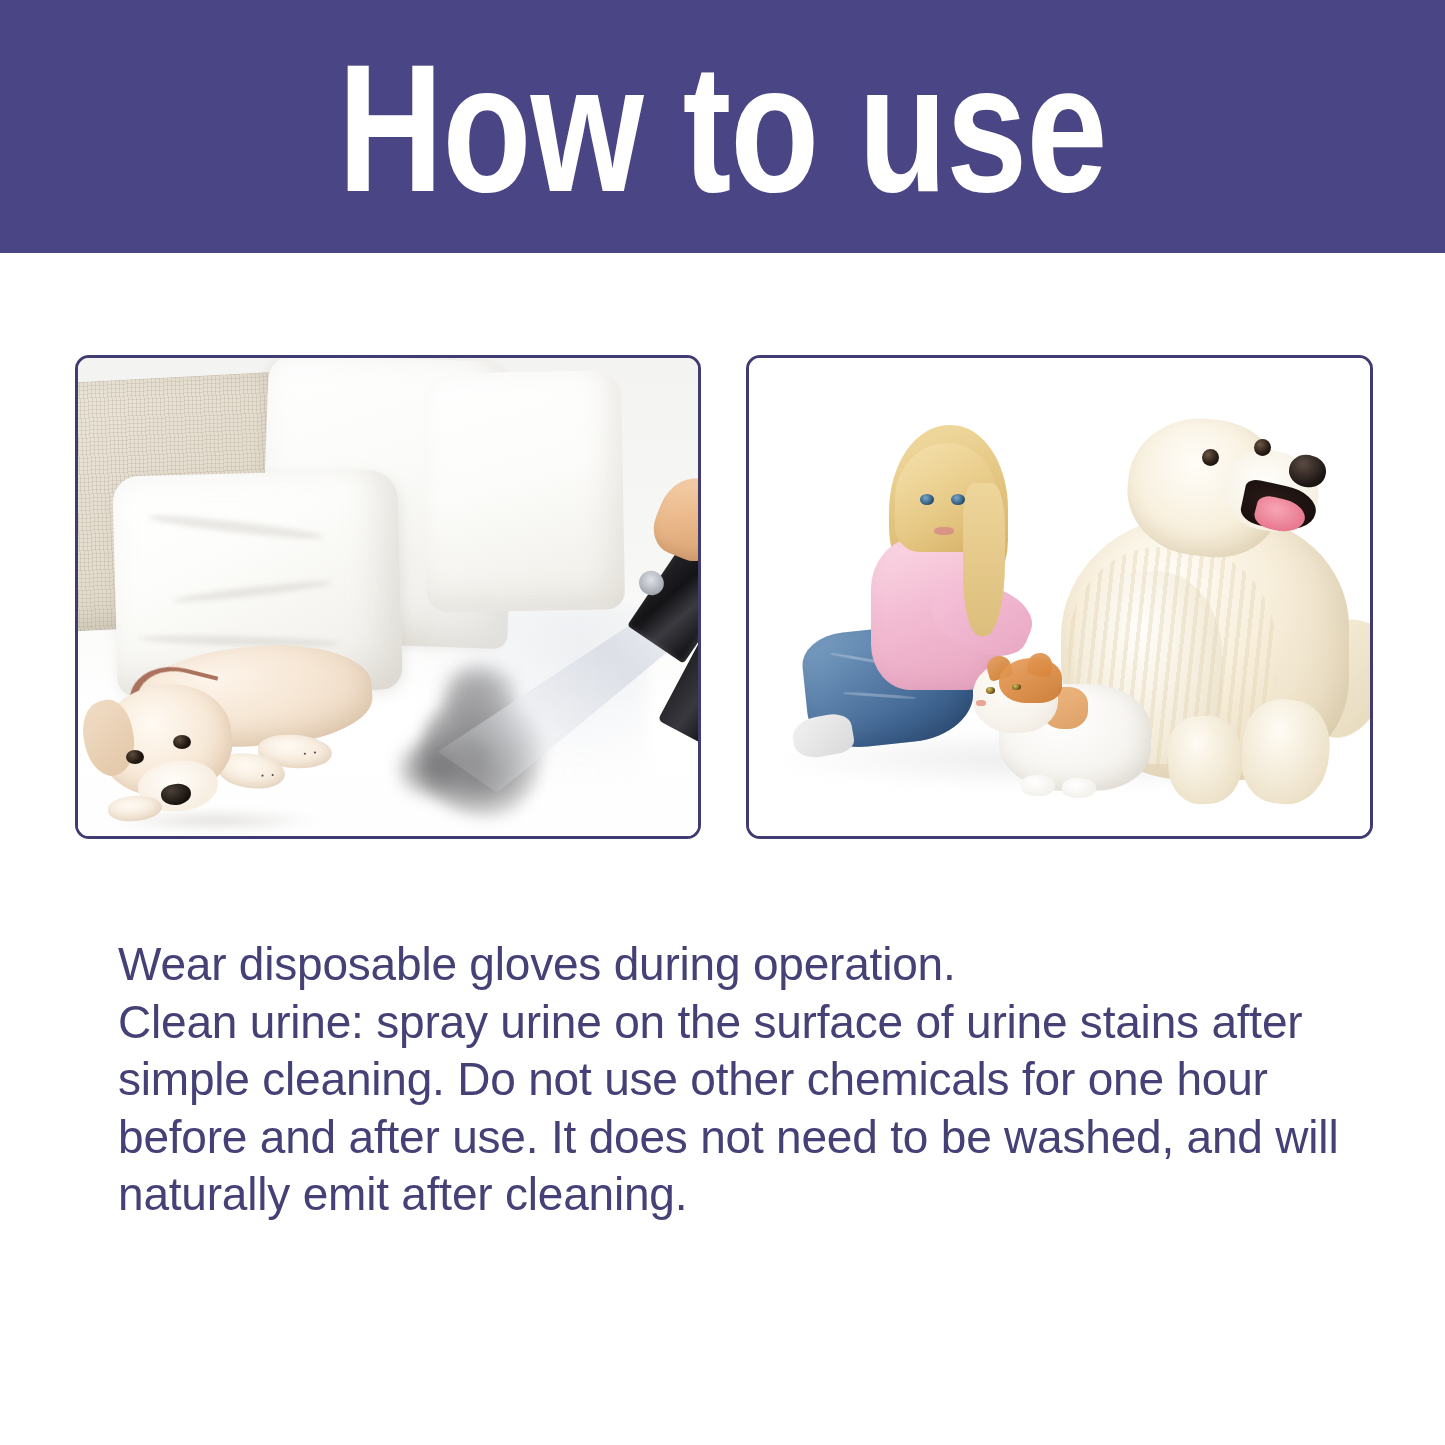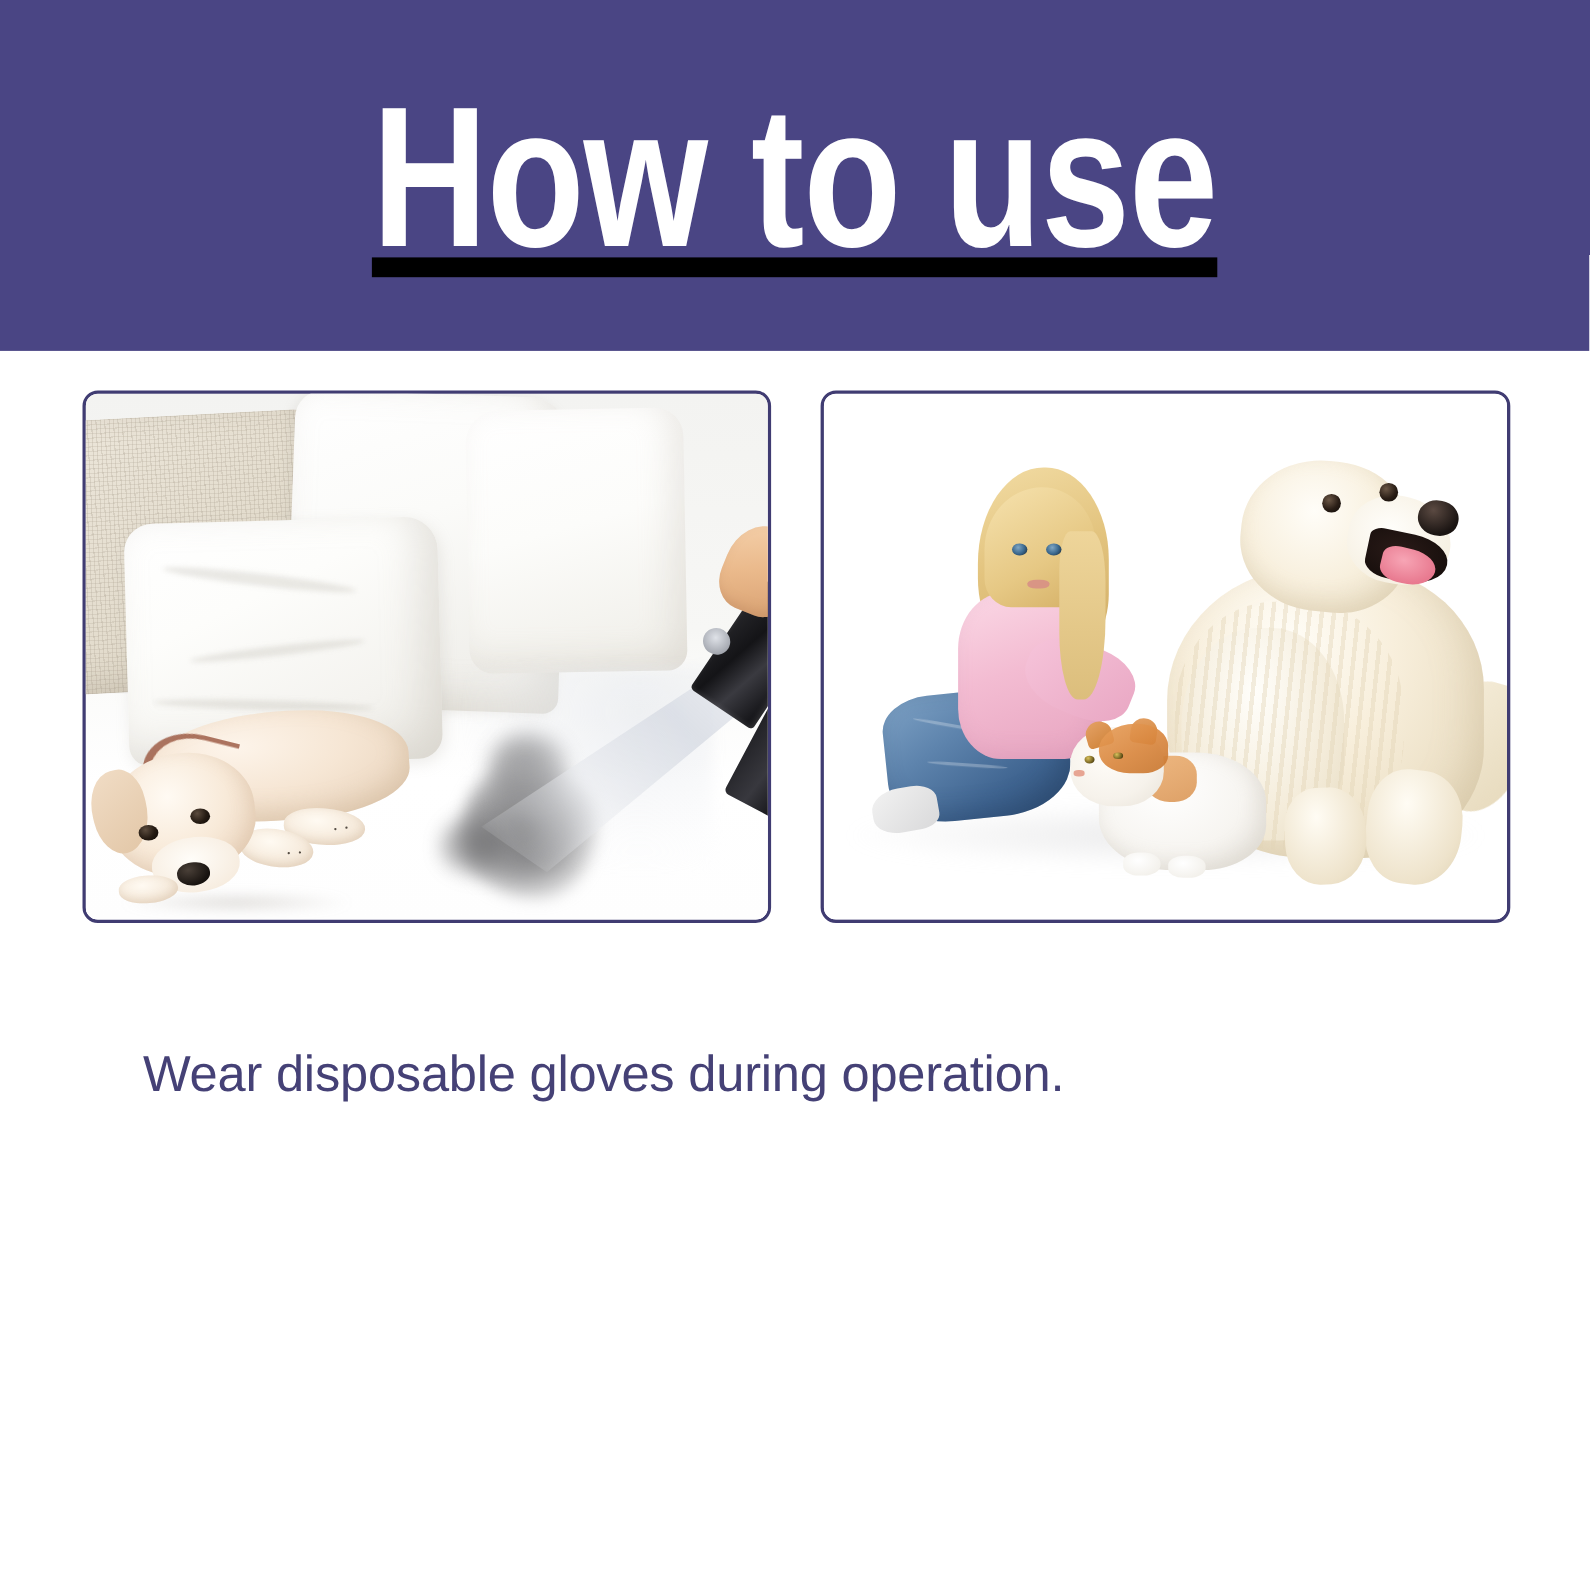--- a/index.html
+++ b/index.html
@@ -6,23 +6,23 @@
   body{
     width:1445px;height:1445px;
     background:#ffffff;
     font-family:"Liberation Sans","DejaVu Sans",sans-serif;
     overflow:hidden;
     position:relative;
   }
 
   
   .banner{
-    position:absolute;left:0;top:0;width:1445px;height:319px;
+    position:absolute;left:0;top:0;width:1445px;height:253px;
     background:#4a4584;
-    display:flex;align-items:center;justify-content:center;text-decoration:underline;
+    display:flex;align-items:center;justify-content:center;
   }
   .banner-title{
     color:#ffffff;
     font-family:"Liberation Sans Narrow","Liberation Sans","DejaVu Sans Condensed",sans-serif;
     font-weight:bold;
     font-size:182px;
     line-height:0.92;
     letter-spacing:-1px;
     transform:scaleX(0.80);
     transform-origin:center center;
@@ -394,21 +394,21 @@
 
   
   .copy{
     position:absolute;left:118px;top:936px;width:1262px;
     color:#454176;
     font-size:46px;
     line-height:57.5px;
     font-family:"Liberation Sans","DejaVu Sans",sans-serif;
     letter-spacing:-0.2px;
   }
-  .copy p{margin:12px;padding:0;}
+  .copy p{margin:0;padding:0;}
 </style>
 </head>
 <body>
 
 <div class="banner">
   <h1 class="banner-title">How to use</h1>
 </div>
 
 <div class="panel" id="panel-left">
   <div class="scene">
@@ -511,13 +511,14 @@
       <div class="cat-patch"></div>
       <div class="cat-eye a"></div>
       <div class="cat-eye b"></div>
       <div class="cat-nose"></div>
     </div>
   </div>
 </div>
 
 <div class="copy">
   <p>Wear disposable gloves during operation.</p>
+  <p>Clean urine: spray urine on the surface of urine stains after simple cleaning. Do not use other chemicals for one hour before and after use. It does not need to be washed, and will naturally emit after cleaning.</p>
 </div>
 
 </body></html>

